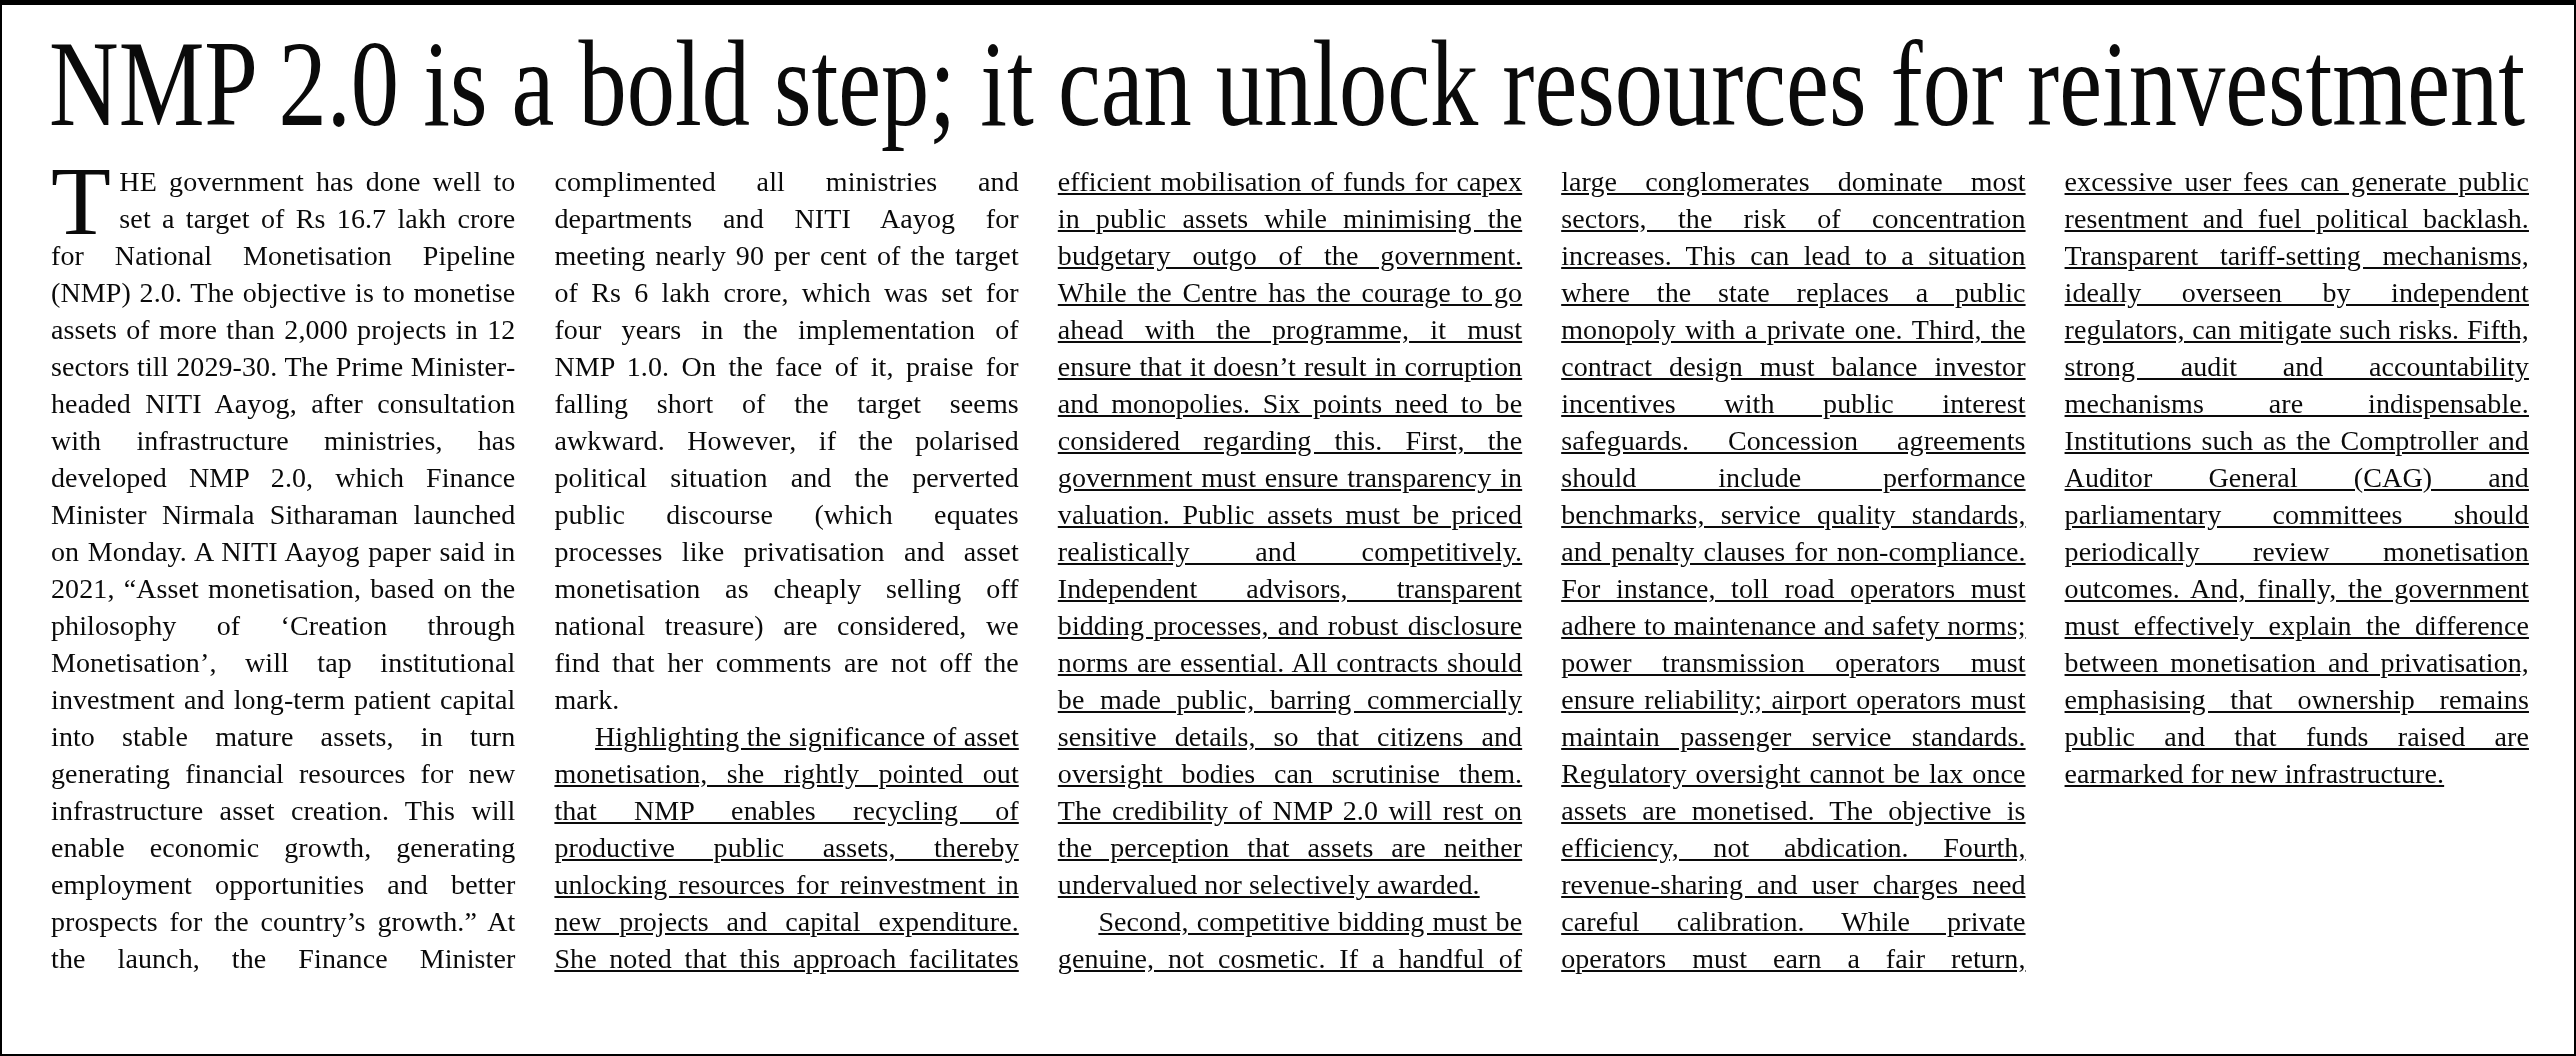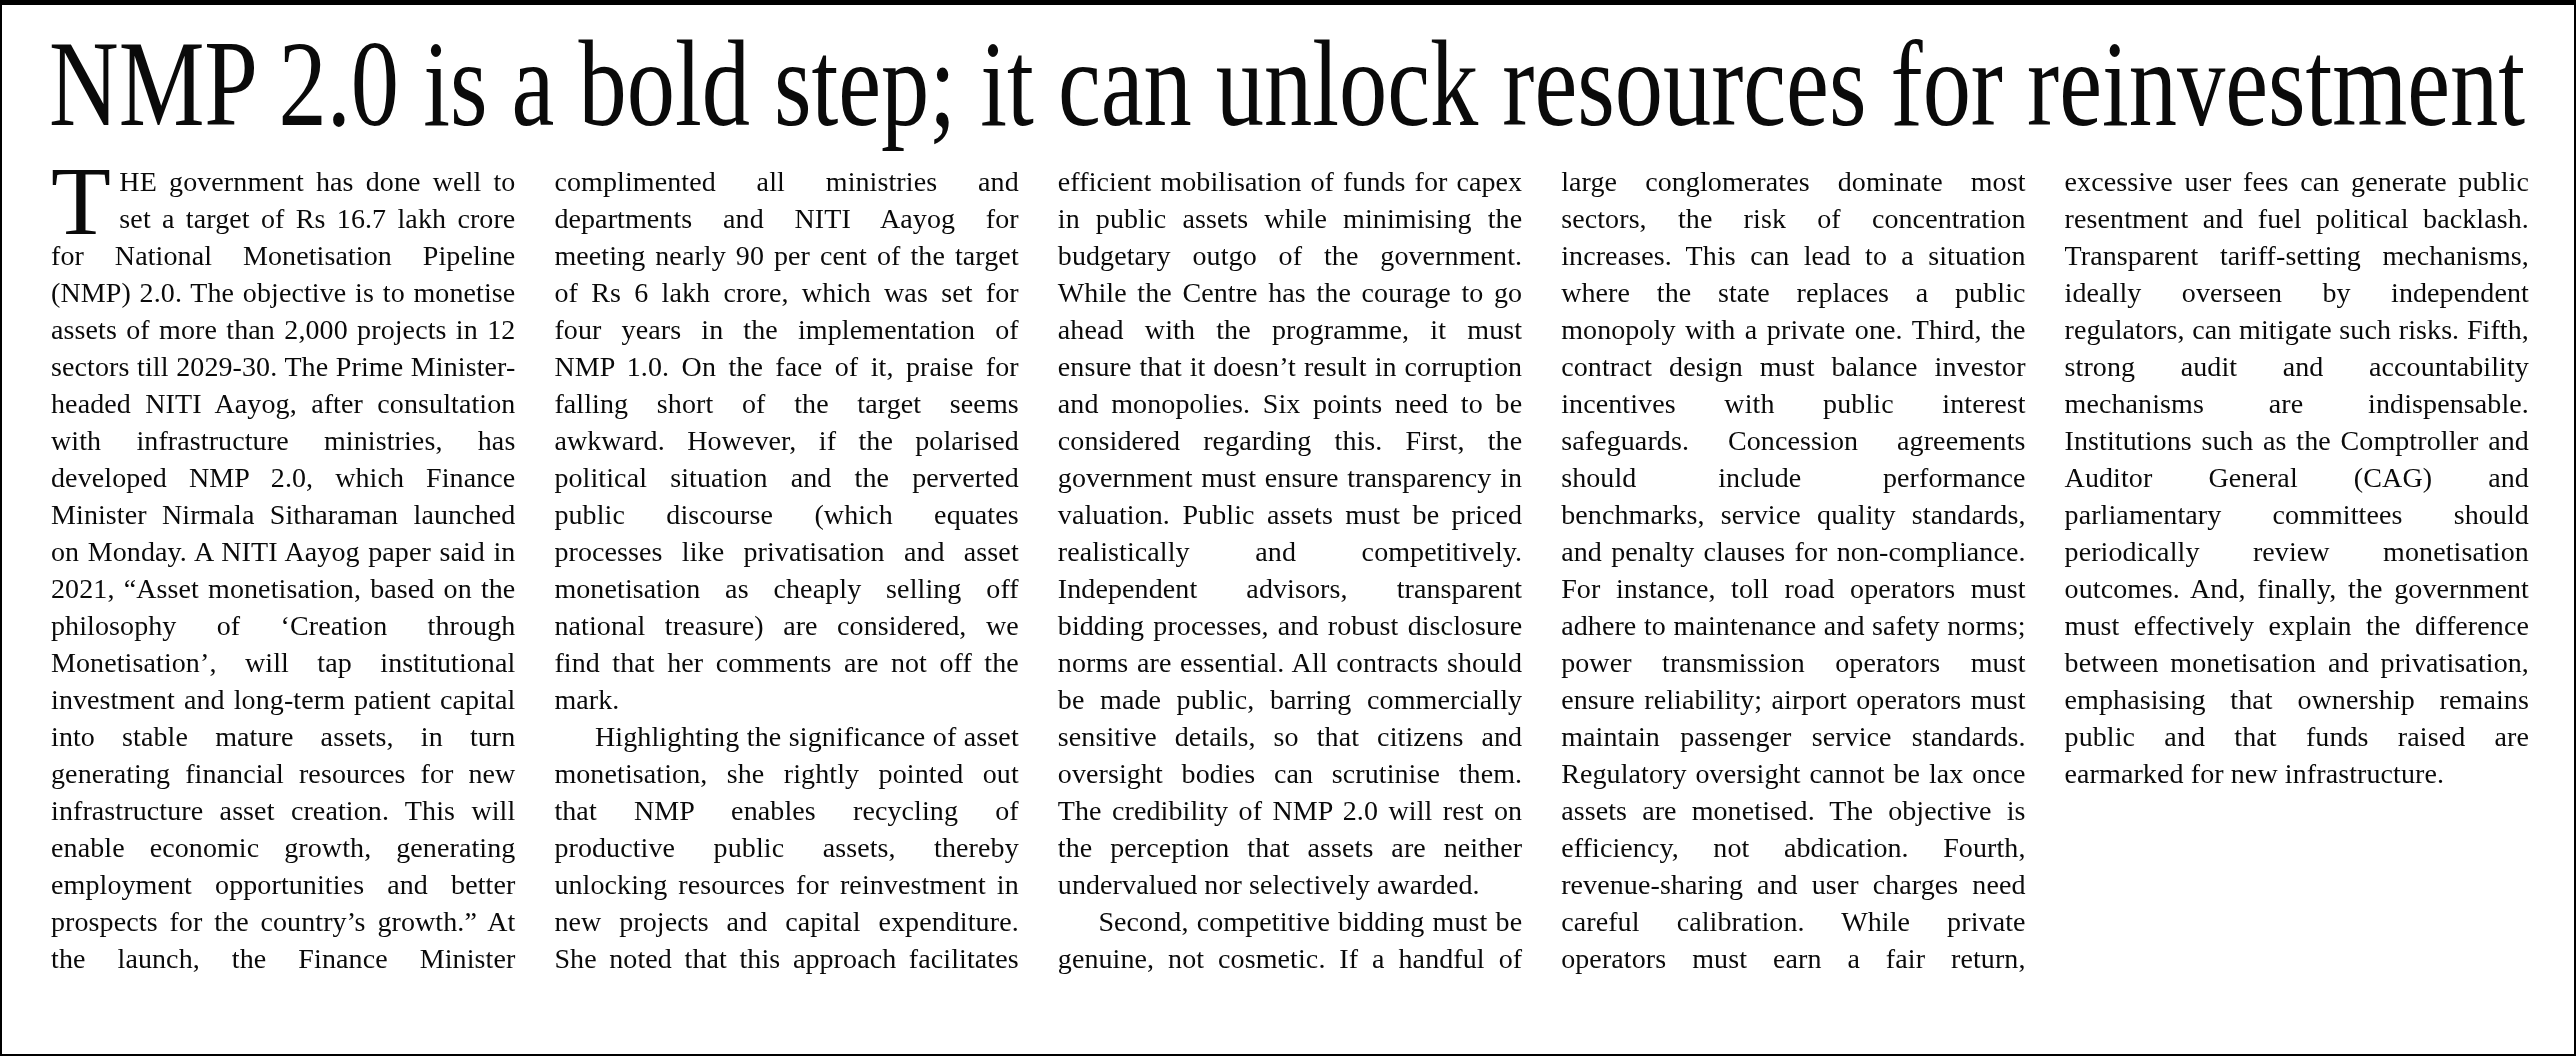--- a/index.html
+++ b/index.html
@@ -48,20 +48,21 @@
     -webkit-hyphens: auto;
     hyphens: auto;
     letter-spacing: 0.1px;
   }
   .columns p {
     margin: 0;
     padding: 0;
   }
   .columns p.indented {
     text-indent: 1.45em;
+    text-decoration: underline;
   }
   .drop-cap {
     float: left;
     font-size: 98px;
     line-height: 71px;
     margin: 2.8px 8.4px 0 0;
     color: var(--ink, #0a0a0a);
   }
 </style>
 </head>

